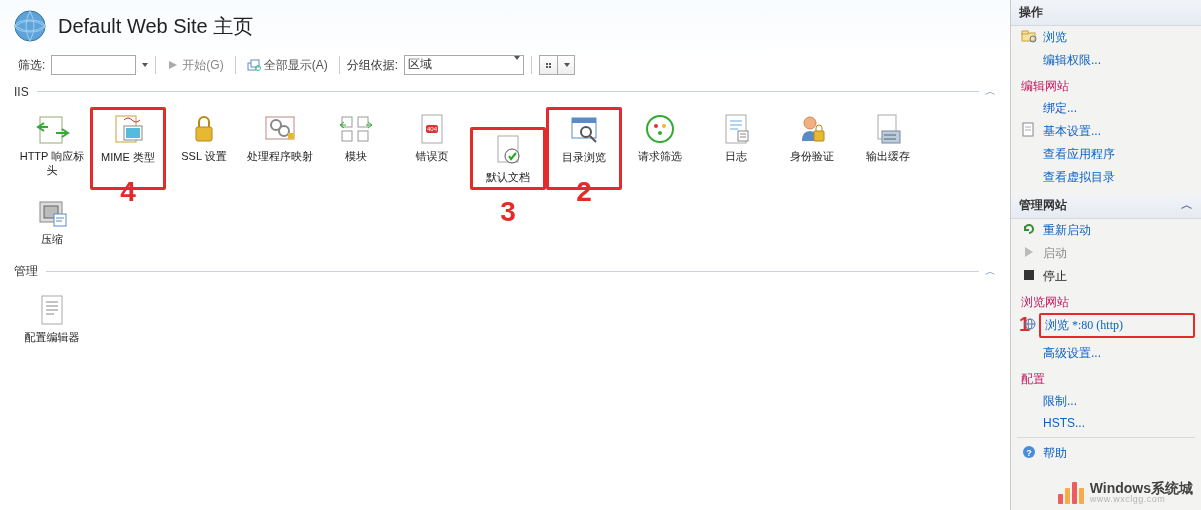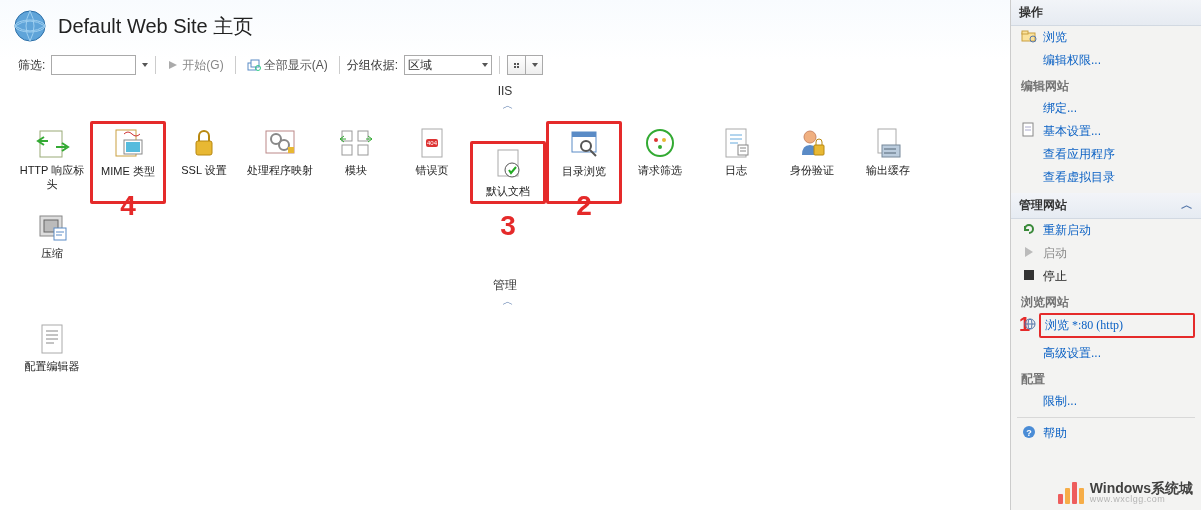--- a/index.html
+++ b/index.html
@@ -60,43 +60,42 @@
       border-left: 3px solid transparent;
       border-right: 3px solid transparent;
       border-top: 4px solid #555;
       margin-left: 2px;
     }
     .toolbar-sep {
       width: 1px; height: 18px;
       background: #ccc; margin: 0 3px;
     }
     .group-select {
-      width: 88px; height: 20px;
+      width: 120px; height: 20px;
       border: 1px solid #aaa; padding: 0 3px;
-      display: flex; align-items: center; justify-content: space-between;
+      display: flex; align-items: flex-start; justify-content: space-between;
       background: #fff;
     }
     .view-seg {
       display: flex; border: 1px solid #aaa;
       height: 20px; width: 36px;
       background: linear-gradient(#fff,#eee);
     }
     .view-seg > div { flex:1; display:flex;align-items:center;justify-content:center; }
     .view-seg .sep { width:1px;background:#aaa;flex:0 0 1px; }
     .grid3 { display:grid;grid-template-columns:repeat(2,2px);grid-template-rows:repeat(2,2px);gap:1px; }
     .grid3 span{background:#555;}
 
     .section {
       padding: 4px 14px 0 14px;
     }
     .section-header {
       display: flex; align-items: center;
       color: #333; font-size: 12px;
       margin-bottom: 4px;
-      flex-direction: column;
     }
     .section-header .hline {
       flex: 1; height: 1px; background: #c5d2e0;
       margin-left: 8px;
     }
     .chev-up {
       color: #57a; font-size: 11px; margin-left: 6px;
     }
 
     .icon-grid {
@@ -145,22 +144,22 @@
     }
     .side-header {
       background: linear-gradient(#f2f4f8,#e6ebf2);
       border-bottom: 1px solid #d2d9e2;
       padding: 4px 8px;
       font-weight: bold;
       color: #333;
       display: flex; justify-content: space-between; align-items: center;
     }
     .side-sect-title {
-      font-weight: bold;
-      color: #737373;
+      font-weight: normal;
+      color: #be185d;
       padding: 6px 10px 2px 10px;
     }
     .side-link {
       color: #0b61c4;
       padding: 3px 10px 3px 32px;
       display: flex; align-items: center; gap: 6px;
       position: relative;
     }
     .side-link.grey { color: #888; }
     .side-link.dark { color: #222; }
@@ -535,20 +534,23 @@
     <span style="color:#0b61c4;font-family:Liberation Serif, serif;">浏览 *:80 (http)</span>
   </div>
   <div class="side-link" style="margin-top:4px;">
       <span>高级设置...</span>
     </div>
 
   <div class="side-sect-title">配置</div>
   <div class="side-link">
       <span>限制...</span>
     </div>
+  <div class="side-link">
+      <span>HSTS...</span>
+    </div>
   <div class="divider"></div>
   <div class="side-link">
     <span class="side-ico">
       <svg width="16" height="16">
           <circle cx="8" cy="8" r="6" fill="#4a8cd6"></circle>
           <text x="8" y="12" font-size="9" fill="#fff" text-anchor="middle" font-weight="bold">?</text>
         </svg>
     </span>
     <span>帮助</span>
   </div>

